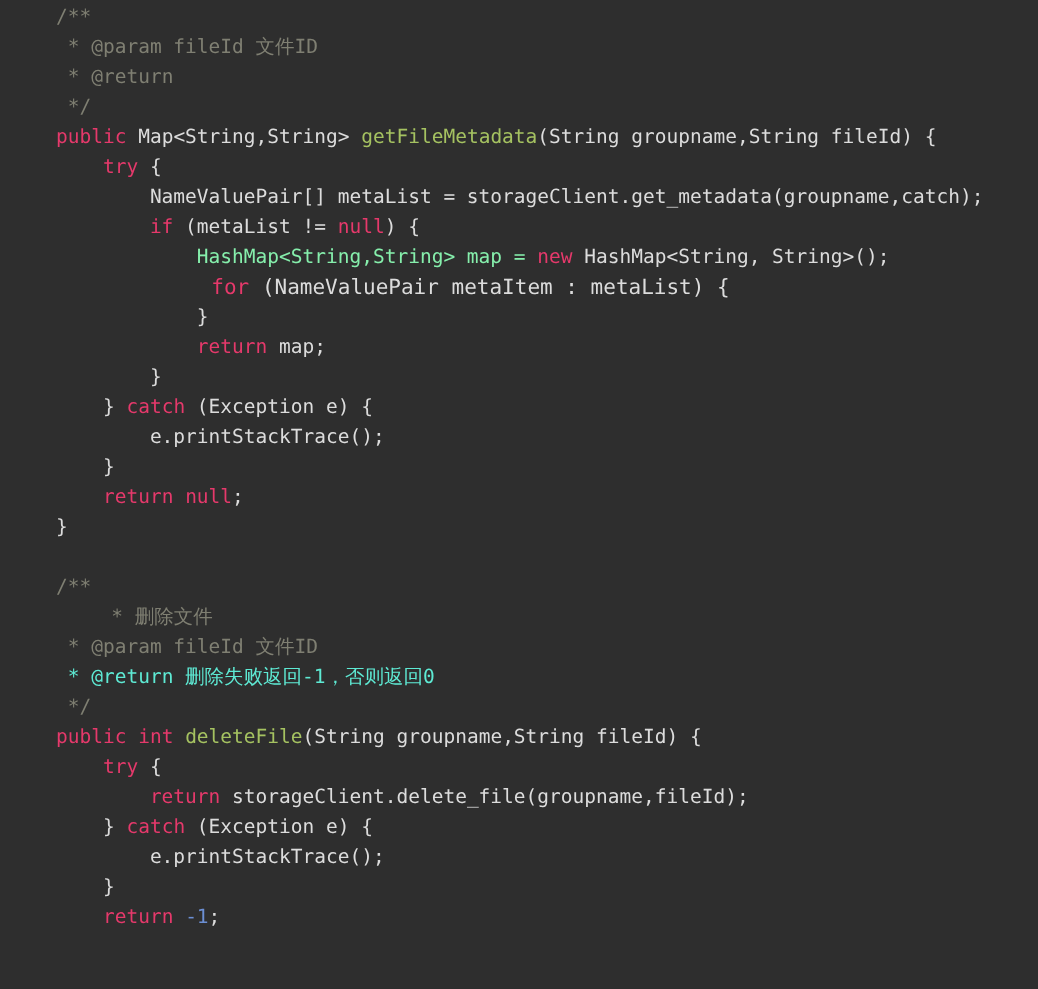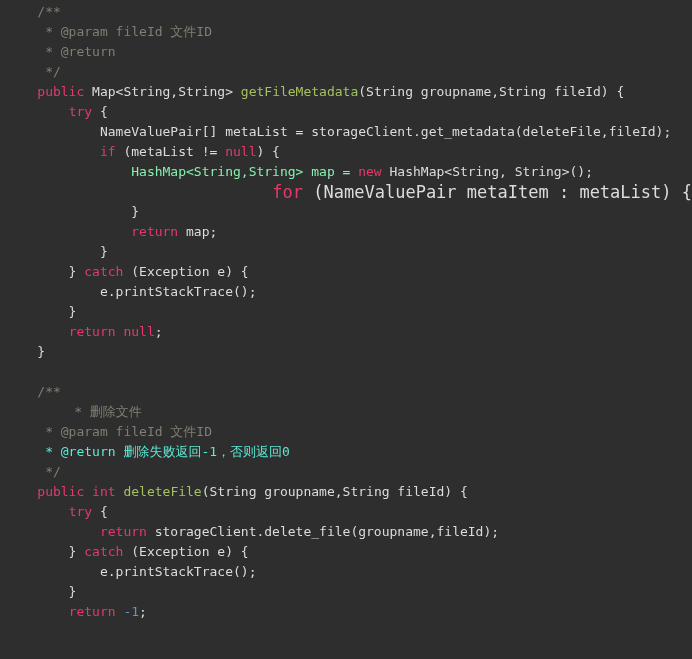--- a/index.html
+++ b/index.html
@@ -42,24 +42,24 @@
 </head>
 <body>
 
 <div id="editor" style="background: rgb(46, 46, 46); color: rgb(220, 220, 220);">
     <div class="code-line" style="height: 20px; line-height: 20px; font-size: 13px;"><span class="tok-plain" style="color: rgb(220, 220, 220);">    </span><span class="tok-comment" style="color: rgb(127, 127, 114);">/**</span></div>
     <div class="code-line" style="height: 20px; line-height: 20px; font-size: 13px;"><span class="tok-plain" style="color: rgb(220, 220, 220);">     </span><span class="tok-comment" style="color: rgb(127, 127, 114);">* @param fileId 文件ID</span></div>
     <div class="code-line" style="height: 20px; line-height: 20px; font-size: 13px;"><span class="tok-plain" style="color: rgb(220, 220, 220);">     </span><span class="tok-comment" style="color: rgb(127, 127, 114);">* @return</span></div>
     <div class="code-line" style="height: 20px; line-height: 20px; font-size: 13px;"><span class="tok-plain" style="color: rgb(220, 220, 220);">     </span><span class="tok-comment" style="color: rgb(127, 127, 114);">*/</span></div>
     <div class="code-line" style="height: 20px; line-height: 20px; font-size: 13px;"><span class="tok-plain" style="color: rgb(220, 220, 220);">    </span><span class="tok-keyword" style="color: rgb(229, 57, 107);">public</span><span class="tok-plain" style="color: rgb(220, 220, 220);"> Map&lt;String,String&gt; </span><span class="tok-method" style="color: rgb(165, 194, 97);">getFileMetadata</span><span class="tok-plain" style="color: rgb(220, 220, 220);">(String groupname,String fileId) {</span></div>
     <div class="code-line" style="height: 20px; line-height: 20px; font-size: 13px;"><span class="tok-plain" style="color: rgb(220, 220, 220);">        </span><span class="tok-keyword" style="color: rgb(229, 57, 107);">try</span><span class="tok-plain" style="color: rgb(220, 220, 220);"> {</span></div>
-    <div class="code-line" style="height: 20px; line-height: 20px; font-size: 13px;"><span class="tok-plain" style="color: rgb(220, 220, 220);">            NameValuePair[] metaList = storageClient.get_metadata(deleteFile,fileId);</span></div>
+    <div class="code-line" style="height: 20px; line-height: 20px; font-size: 13px;"><span class="tok-plain" style="color: rgb(220, 220, 220);">            NameValuePair[] metaList = storageClient.get_metadata(groupname,catch);</span></div>
     <div class="code-line" style="height: 20px; line-height: 20px; font-size: 13px;"><span class="tok-plain" style="color: rgb(220, 220, 220);">            </span><span class="tok-keyword" style="color: rgb(229, 57, 107);">if</span><span class="tok-plain" style="color: rgb(220, 220, 220);"> (metaList != </span><span class="tok-keyword" style="color: rgb(229, 57, 107);">null</span><span class="tok-plain" style="color: rgb(220, 220, 220);">) {</span></div>
     <div class="code-line" style="height: 20px; line-height: 20px; font-size: 13px;"><span class="tok-plain" style="color: #86efac;">                HashMap&lt;String,String&gt; map = </span><span class="tok-keyword" style="color: rgb(229, 57, 107);">new</span><span class="tok-plain" style="color: rgb(220, 220, 220);"> HashMap&lt;String, String&gt;();</span></div>
-    <div class="code-line" style="height: 20px; line-height: 20px; font-size: 17px; text-align: right;"><span class="tok-plain" style="color: rgb(220, 220, 220);">                </span><span class="tok-keyword" style="color: rgb(229, 57, 107);">for</span><span class="tok-plain" style="color: rgb(220, 220, 220);"> (NameValuePair metaItem : metaList) {</span></div>
+    <div class="code-line" style="height: 20px; line-height: 20px; font-size: 14px;"><span class="tok-plain" style="color: rgb(220, 220, 220);">                </span><span class="tok-keyword" style="color: rgb(229, 57, 107);">for</span><span class="tok-plain" style="color: rgb(220, 220, 220);"> (NameValuePair metaItem : metaList) {</span></div>
     <div class="code-line" style="height: 20px; line-height: 20px; font-size: 13px;"><span class="tok-plain" style="color: rgb(220, 220, 220);">                }</span></div>
     <div class="code-line" style="height: 20px; line-height: 20px; font-size: 13px;"><span class="tok-plain" style="color: rgb(220, 220, 220);">                </span><span class="tok-keyword" style="color: rgb(229, 57, 107);">return</span><span class="tok-plain" style="color: rgb(220, 220, 220);"> map;</span></div>
     <div class="code-line" style="height: 20px; line-height: 20px; font-size: 13px;"><span class="tok-plain" style="color: rgb(220, 220, 220);">            }</span></div>
     <div class="code-line" style="height: 20px; line-height: 20px; font-size: 13px;"><span class="tok-plain" style="color: rgb(220, 220, 220);">        } </span><span class="tok-keyword" style="color: rgb(229, 57, 107);">catch</span><span class="tok-plain" style="color: rgb(220, 220, 220);"> (Exception e) {</span></div>
     <div class="code-line" style="height: 20px; line-height: 20px; font-size: 13px;"><span class="tok-plain" style="color: rgb(220, 220, 220);">            e.printStackTrace();</span></div>
     <div class="code-line" style="height: 20px; line-height: 20px; font-size: 13px;"><span class="tok-plain" style="color: rgb(220, 220, 220);">        }</span></div>
     <div class="code-line" style="height: 20px; line-height: 20px; font-size: 13px;"><span class="tok-plain" style="color: rgb(220, 220, 220);">        </span><span class="tok-keyword" style="color: rgb(229, 57, 107);">return</span><span class="tok-plain" style="color: rgb(220, 220, 220);"> </span><span class="tok-keyword" style="color: rgb(229, 57, 107);">null</span><span class="tok-plain" style="color: rgb(220, 220, 220);">;</span></div>
     <div class="code-line" style="height: 20px; line-height: 20px; font-size: 13px;"><span class="tok-plain" style="color: rgb(220, 220, 220);">    }</span></div>
     <div class="code-line blank" style="height: 20px; line-height: 20px; font-size: 13px;">&nbsp;</div>
     <div class="code-line" style="height: 20px; line-height: 20px; font-size: 13px;"><span class="tok-plain" style="color: rgb(220, 220, 220);">    </span><span class="tok-comment" style="color: rgb(127, 127, 114);">/**</span></div>

